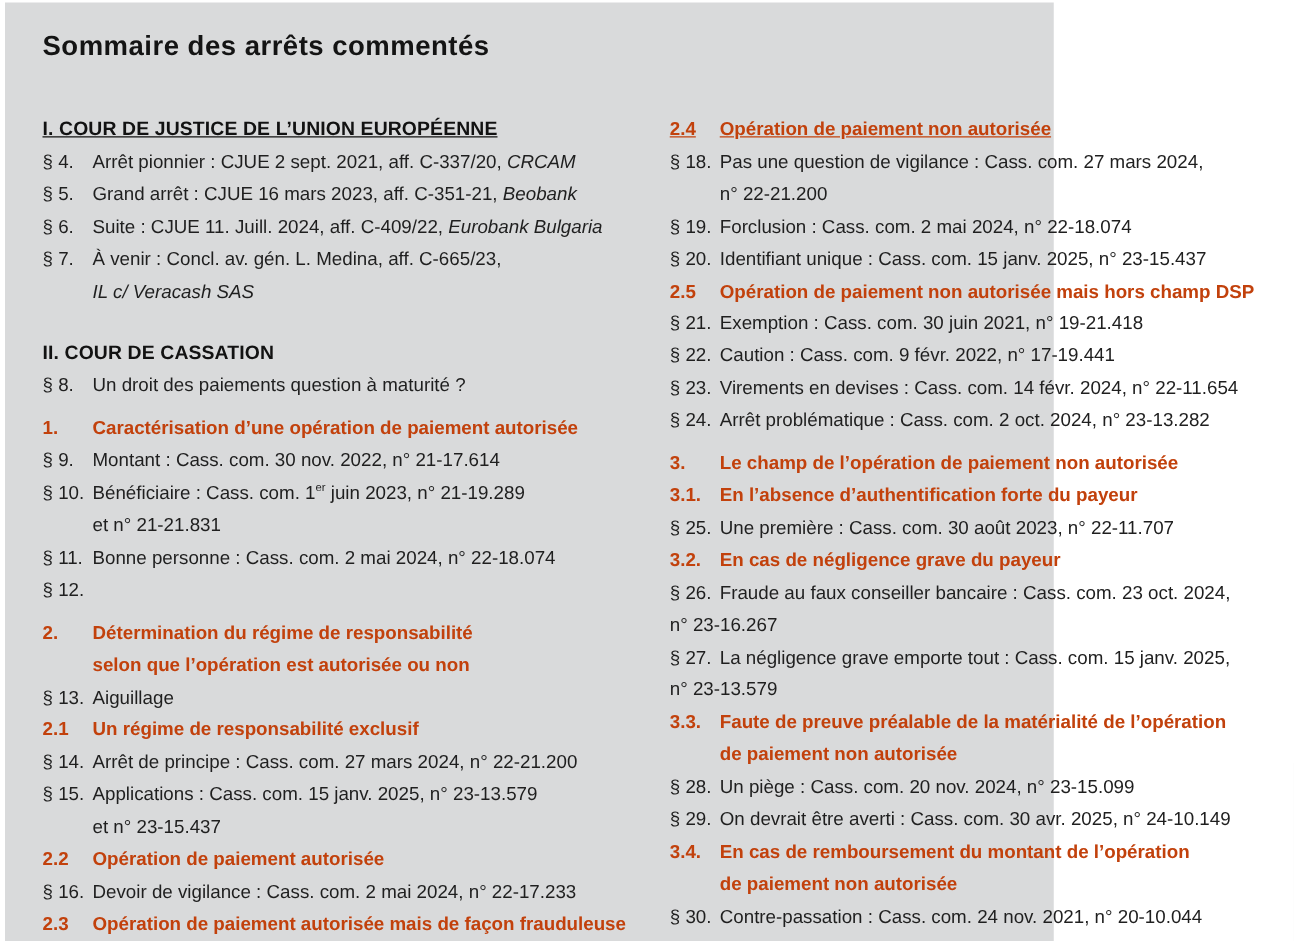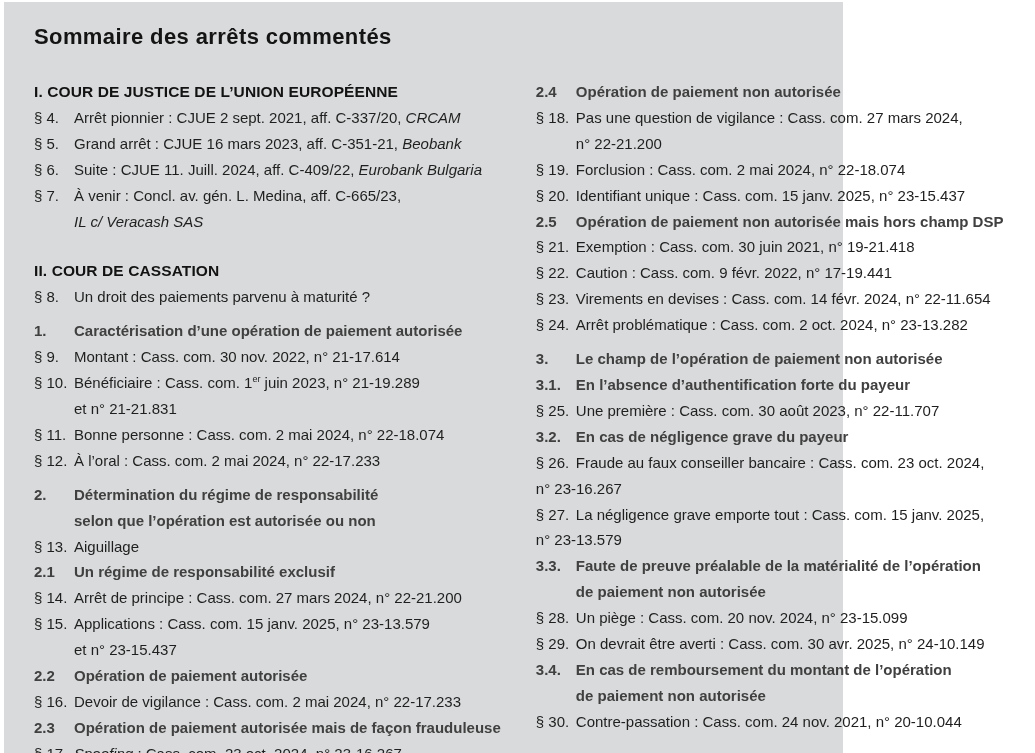--- a/index.html
+++ b/index.html
@@ -30,31 +30,31 @@
     display: flex;
     margin-top: 29px;
   }
   .col { box-sizing: border-box; }
   .col-left  { width: 478px; margin-right: 35px; }
   .col-right { width: 468px; }
 
   .entry { margin-top: 0; }
   .entry.major { margin-top: 8px; }
   .entry.part  { margin-top: 24px; }
-  .col > .entry:first-child { margin-top: 0; }
+  .col > .entry:first-child { margin-top: 12px; text-decoration: underline; }
 
   .part {
     font-weight: bold;
     font-size: 15.5px;
     line-height: 25.9px;
     letter-spacing: 0.1px;
     color: #121212;
     white-space: nowrap;
   }
-  .section { font-weight: bold; color: #404040; }
+  .section { font-weight: bold; color: #c2410c; }
 
   .line {
     display: flex;
     line-height: 25.9px;
     font-size: 15px;
     white-space: nowrap;
   }
   .section .line { font-size: 15px; }
   .num { flex: 0 0 40px; }
   .txt { flex: 0 0 auto; }
@@ -99,21 +99,21 @@
           </div>
           <div class="line cont">
             <span class="num"></span>
             <span class="txt"><span class="it">IL c/ Veracash SAS</span></span>
           </div>
         </div>
         <div class="entry part major"><span>II. COUR DE CASSATION</span></div>
         <div class="entry item">
           <div class="line">
             <span class="num">§ 8.</span>
-            <span class="txt"><span>Un droit des paiements parvenu à maturité ?</span></span>
+            <span class="txt"><span>Un droit des paiements question à maturité ?</span></span>
           </div>
         </div>
         <div class="entry section major">
           <div class="line">
             <span class="num">1.</span>
             <span class="txt"><span>Caractérisation d’une opération de paiement autorisée</span></span>
           </div>
         </div>
         <div class="entry item">
           <div class="line">
@@ -133,21 +133,20 @@
         </div>
         <div class="entry item">
           <div class="line">
             <span class="num">§ 11.</span>
             <span class="txt"><span>Bonne personne : Cass. com. 2 mai 2024, n° 22-18.074</span></span>
           </div>
         </div>
         <div class="entry item">
           <div class="line">
             <span class="num">§ 12.</span>
-            <span class="txt"><span>À l’oral : Cass. com. 2 mai 2024, n° 22-17.233</span></span>
           </div>
         </div>
         <div class="entry section major">
           <div class="line">
             <span class="num">2.</span>
             <span class="txt"><span>Détermination du régime de responsabilité</span></span>
           </div>
           <div class="line cont">
             <span class="num"></span>
             <span class="txt"><span>selon que l’opération est autorisée ou non</span></span>

